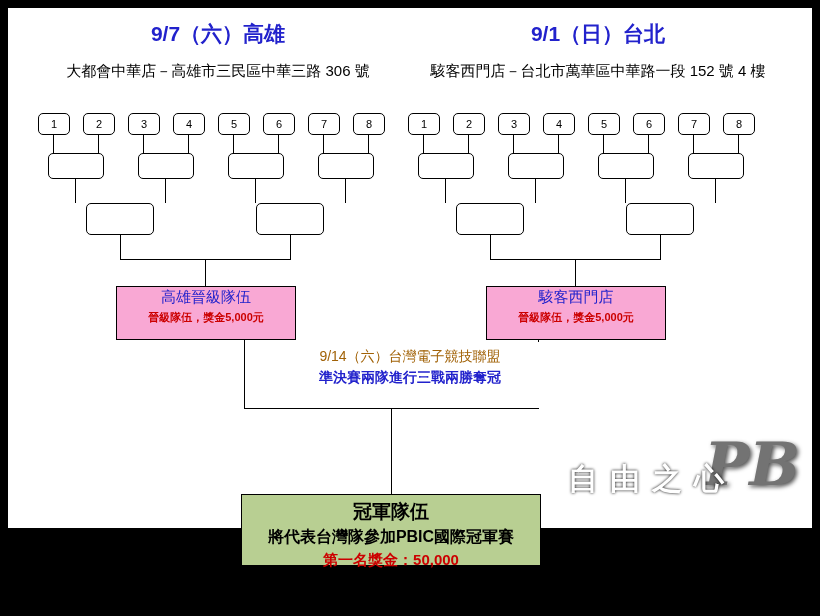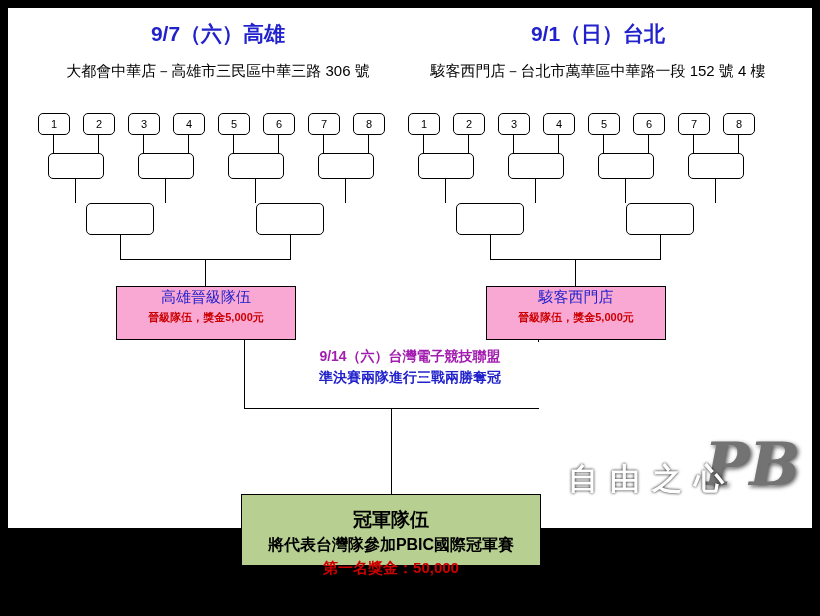--- a/index.html
+++ b/index.html
@@ -38,29 +38,29 @@
     position:absolute;border:1.2px solid #000;box-sizing:border-box;background:#f9a8d4;
     text-align:center;
   }
   .qtitle{font-size:15px;color:#2222cc;font-weight:normal;line-height:20px;}
   .qprize{font-size:11px;color:#cc0000;font-weight:bold;line-height:20px;}
   
   .centerbox{
     position:absolute;border:1.2px solid #000;box-sizing:border-box;background:#fff;
     text-align:center;
   }
-  .c1{font-size:14px;color:#a21caf;font-weight:bold;line-height:20px;padding-top:4px;}
+  .c1{font-size:14px;color:#a16207;font-weight:normal;line-height:20px;padding-top:4px;}
   .c2{font-size:14px;color:#000;font-weight:bold;line-height:20px;}
   .c3{font-size:14px;color:#2222cc;font-weight:bold;line-height:22px;}
   
   .champbox{
     position:absolute;background:#b8cf92;border:1.2px solid #000;box-sizing:border-box;
     text-align:center;
   }
-  .ch1{font-size:19px;color:#000;font-weight:bold;line-height:26px;padding-top:12px;}
+  .ch1{font-size:19px;color:#000;font-weight:bold;line-height:26px;padding-top:4px;}
   .ch2{font-size:16px;color:#000;font-weight:bold;line-height:24px;}
   .ch3{font-size:15px;color:#cc0000;font-weight:bold;line-height:22px;}
   .prize2{
     position:absolute;font-size:15px;color:#cc0000;font-weight:bold;
     text-align:center;white-space:nowrap;
   }
   
   .logo{position:absolute;right:6px;bottom:2px;width:250px;height:95px;}
   .logo-cn{
     position:absolute;left:12px;bottom:26px;font-size:30px;font-weight:bold;

